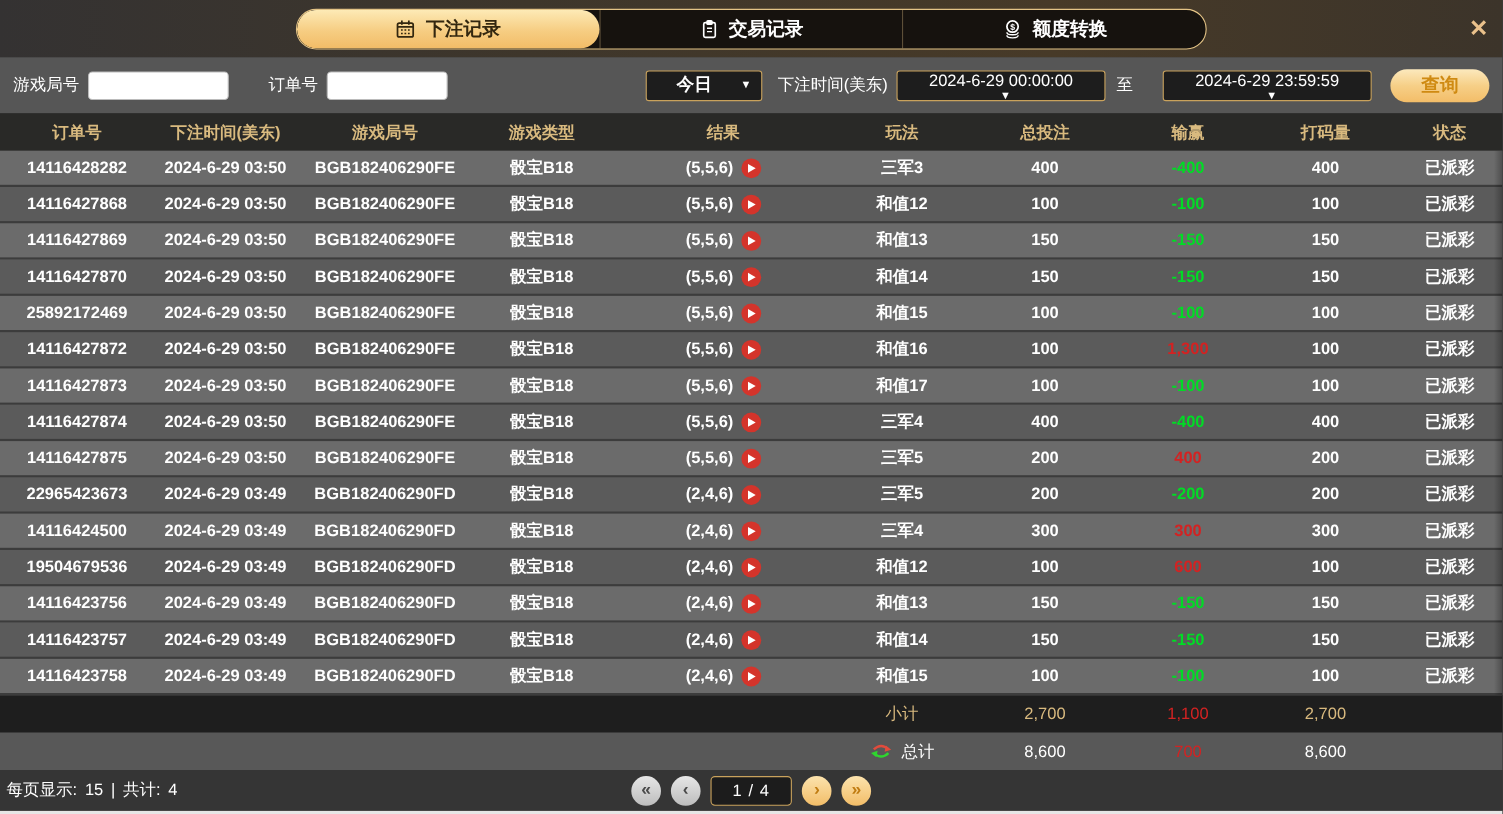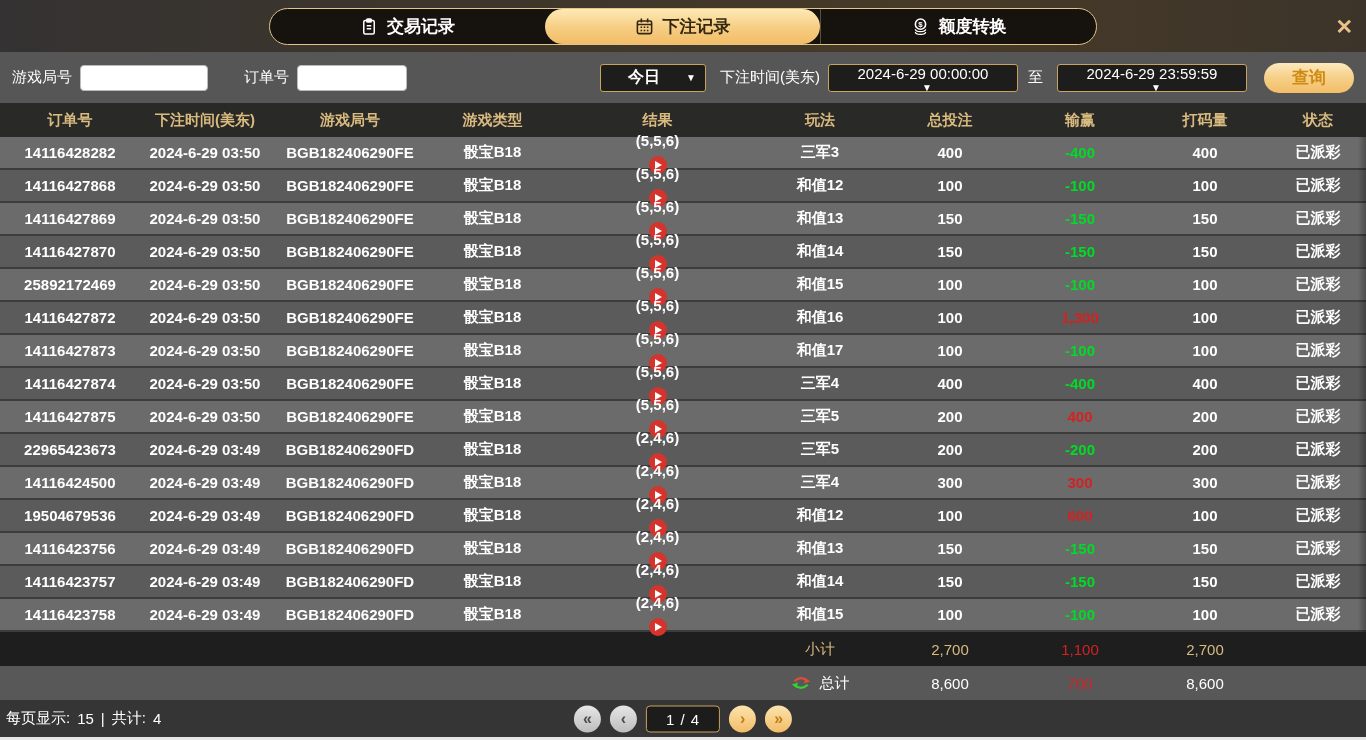--- a/index.html
+++ b/index.html
@@ -46,21 +46,21 @@
   
   .thead { height:34px; flex:0 0 34px; background:#292927; display:flex; align-items:center;
     color:#d9ba7f; font-size:15px; font-weight:bold; }
   .c0{width:140px;} .c1{width:130px;} .c2{width:160px;} .c3{width:125px;} .c4{width:205px;}
   .c5{width:120px;} .c6{width:140px;} .c7{width:120px;} .c8{width:130px;} .c9{width:96px;}
   .cell { text-align:center; flex-shrink:0; }
   .tbody { flex:0 0 495px; position:relative;font-weight:bold; }
   .row { height:33px; display:flex; align-items:center; color:#fff; font-size:15px;
     border-bottom:2px solid #3c3c3c; background:#6b6b6b; }
   .row.even { background:#5b5b5b; }
-  .resultwrap { display:flex; align-items:center; justify-content:center; gap:7px;flex-direction:column; }
+  .resultwrap { display:flex; align-items:center; justify-content:center; gap:7px; }
   .play { width:18px; height:18px; border-radius:50%; background:#d4342b; display:inline-flex;
     align-items:center; justify-content:center; cursor:pointer; flex-shrink:0; }
   .play i { display:block; width:0; height:0; border-left:7px solid #fff;
     border-top:4px solid transparent; border-bottom:4px solid transparent; margin-left:2px; }
   .win { color:#d32222; } .loss { color:#00dc25; }
   .scrolltrack { position:absolute; right:0; top:0; width:8px; height:495px;
     background:linear-gradient(90deg,rgba(0,0,0,0) 0%,rgba(0,0,0,.28) 100%); }
 
   
   .subtotal { height:34px; flex:0 0 34px; background:#1e1e1e; display:flex; align-items:center;
@@ -85,42 +85,42 @@
   .bottomedge { height:3px; flex:0 0 3px; background:#e6e6e6; }
   svg { display:block; }
 </style>
 </head>
 <body>
 
 <div class="app">
 
   <header class="topbar">
     <div class="tabbar">
-      <div class="tab">
-        <span class="ticon">
-          <svg width="18" height="19" viewBox="0 0 24 24" fill="none" stroke="#fff" stroke-width="2">
-            <rect x="5" y="4" width="14" height="18" rx="2"></rect>
-            <rect x="9" y="2" width="6" height="4" rx="1" fill="#fff"></rect>
-            <path d="M9 11h6M9 15h6" stroke-width="1.8"></path>
-          </svg>
-        </span>
-        <span>交易记录</span>
-      </div>
       <div class="tab active">
         <span class="ticon">
           <svg width="19" height="19" viewBox="0 0 24 24" fill="none" stroke="currentColor" stroke-width="2">
             <rect x="3" y="5" width="18" height="16" rx="2"></rect>
             <path d="M8 2v5M16 2v5M3 9.5h18"></path>
             <path d="M7 13h2M11 13h2M15 13h2M7 17h2M11 17h2M15 17h2" stroke-width="1.8"></path>
           </svg>
         </span>
         <span>下注记录</span>
       </div>
       <div class="tab">
         <span class="ticon">
+          <svg width="18" height="19" viewBox="0 0 24 24" fill="none" stroke="#fff" stroke-width="2">
+            <rect x="5" y="4" width="14" height="18" rx="2"></rect>
+            <rect x="9" y="2" width="6" height="4" rx="1" fill="#fff"></rect>
+            <path d="M9 11h6M9 15h6" stroke-width="1.8"></path>
+          </svg>
+        </span>
+        <span>交易记录</span>
+      </div>
+      <div class="tab">
+        <span class="ticon">
           <svg width="19" height="19" viewBox="0 0 24 24" fill="none" stroke="#fff" stroke-width="2">
             <circle cx="12" cy="9" r="6.5"></circle>
             <text x="12" y="12.5" font-size="10" font-weight="bold" text-anchor="middle" fill="#fff" stroke="none">$</text>
             <path d="M5.5 15.5a6.5 3 0 0 0 13 0M5.5 19a6.5 3 0 0 0 13 0" stroke-width="1.6"></path>
           </svg>
         </span>
         <span>额度转换</span>
       </div>
     </div>
     <span class="close">✕</span>
@@ -136,21 +136,21 @@
     <div class="dd preset">
       <span class="ddtext">今日</span>
       <span class="arrow">▼</span>
     </div>
     <span class="flabel lbl-m">下注时间(美东)</span>
     <div class="dd date">
       <span class="ddtext">2024-6-29 00:00:00</span>
       <span class="arrow">▼</span>
     </div>
     <span class="zhi">至</span>
-    <div class="dd date" style="margin-left:4px">
+    <div class="dd date" style="margin-left:17px">
       <span class="ddtext">2024-6-29 23:59:59</span>
       <span class="arrow">▼</span>
     </div>
     <button class="searchbtn">查询</button>
   </div>
 
   <div class="thead">
     <span class="cell c0">订单号</span>
     <span class="cell c1">下注时间(美东)</span>
     <span class="cell c2">游戏局号</span>

